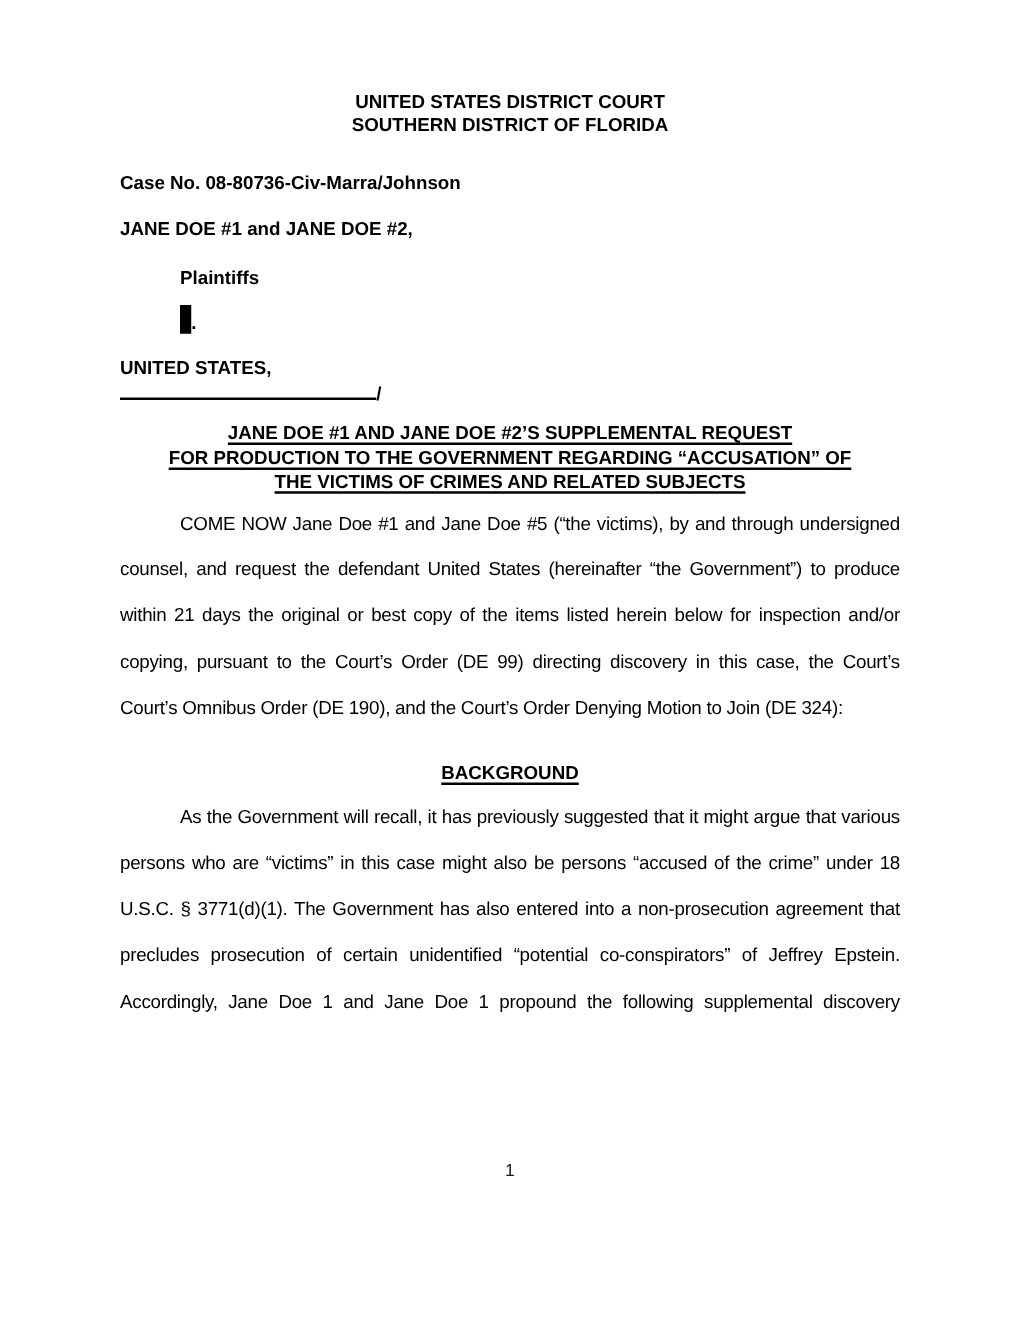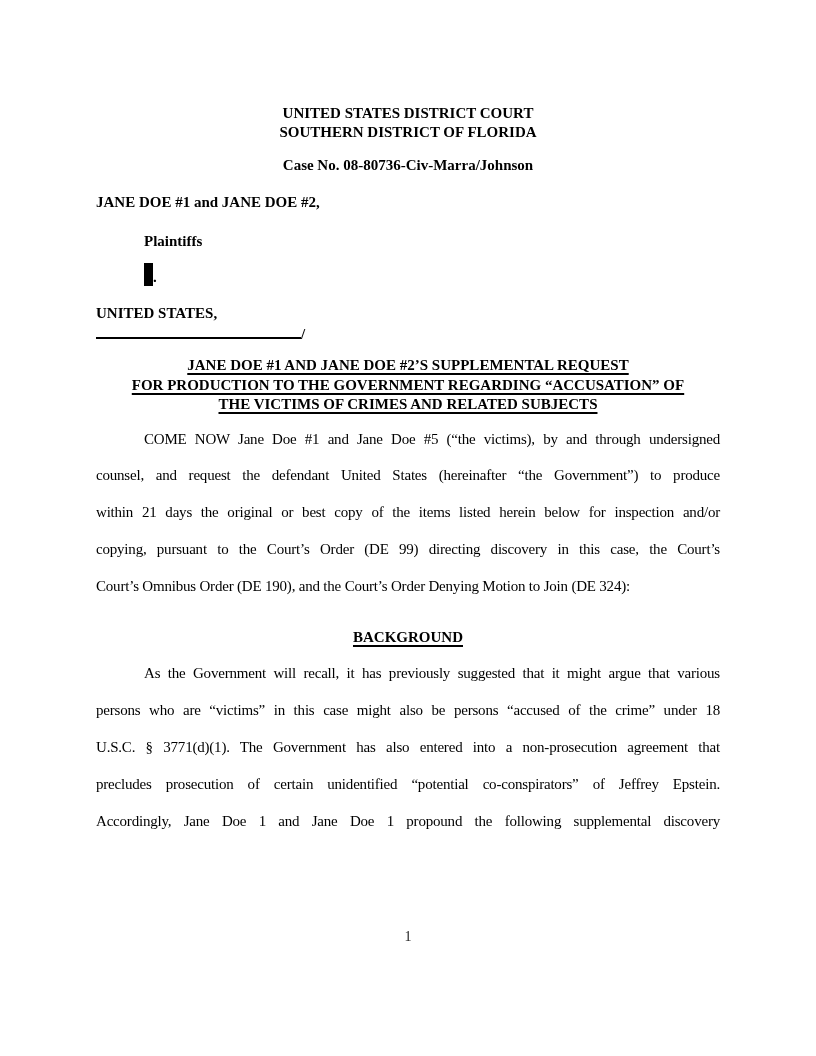--- a/index.html
+++ b/index.html
@@ -3,29 +3,29 @@
 <meta charset="utf-8">
 <style>
   html, body { margin: 0; padding: 0; background: #e8e8e8; }
   .page {
     position: relative;
     width: 816px;
     height: 1056px;
     margin: 0 auto;
     background: #ffffff;
     color: #000000;
-    font-family: Liberation Serif, serif;
+    font-family: Liberation Sans, sans-serif;
     font-size: 15px;
     box-sizing: border-box;
-    padding: 104px 96px 0 96px;
+    padding: 72px 96px 0 96px;
     overflow: hidden;
   }
   
   .court-header { text-align: center; font-weight: bold; line-height: 19px; }
-  .case-no { text-align: center; font-weight: bold; line-height: 19px; margin-top: 14px; }
+  .case-no { font-weight: bold; line-height: 19px; margin-top: 27px; }
 
   
   .caption { font-weight: bold; }
   .cap-line { line-height: 19px; }
   .cap-plaintiffs { margin-top: 18px; }
   .cap-indent { padding-left: 48px; }
   .cap-plaintiffs-label { margin-top: 20px; }
   .cap-versus { margin-top: 12px; height: 24px; }
   .redaction {
     display: inline-block;

